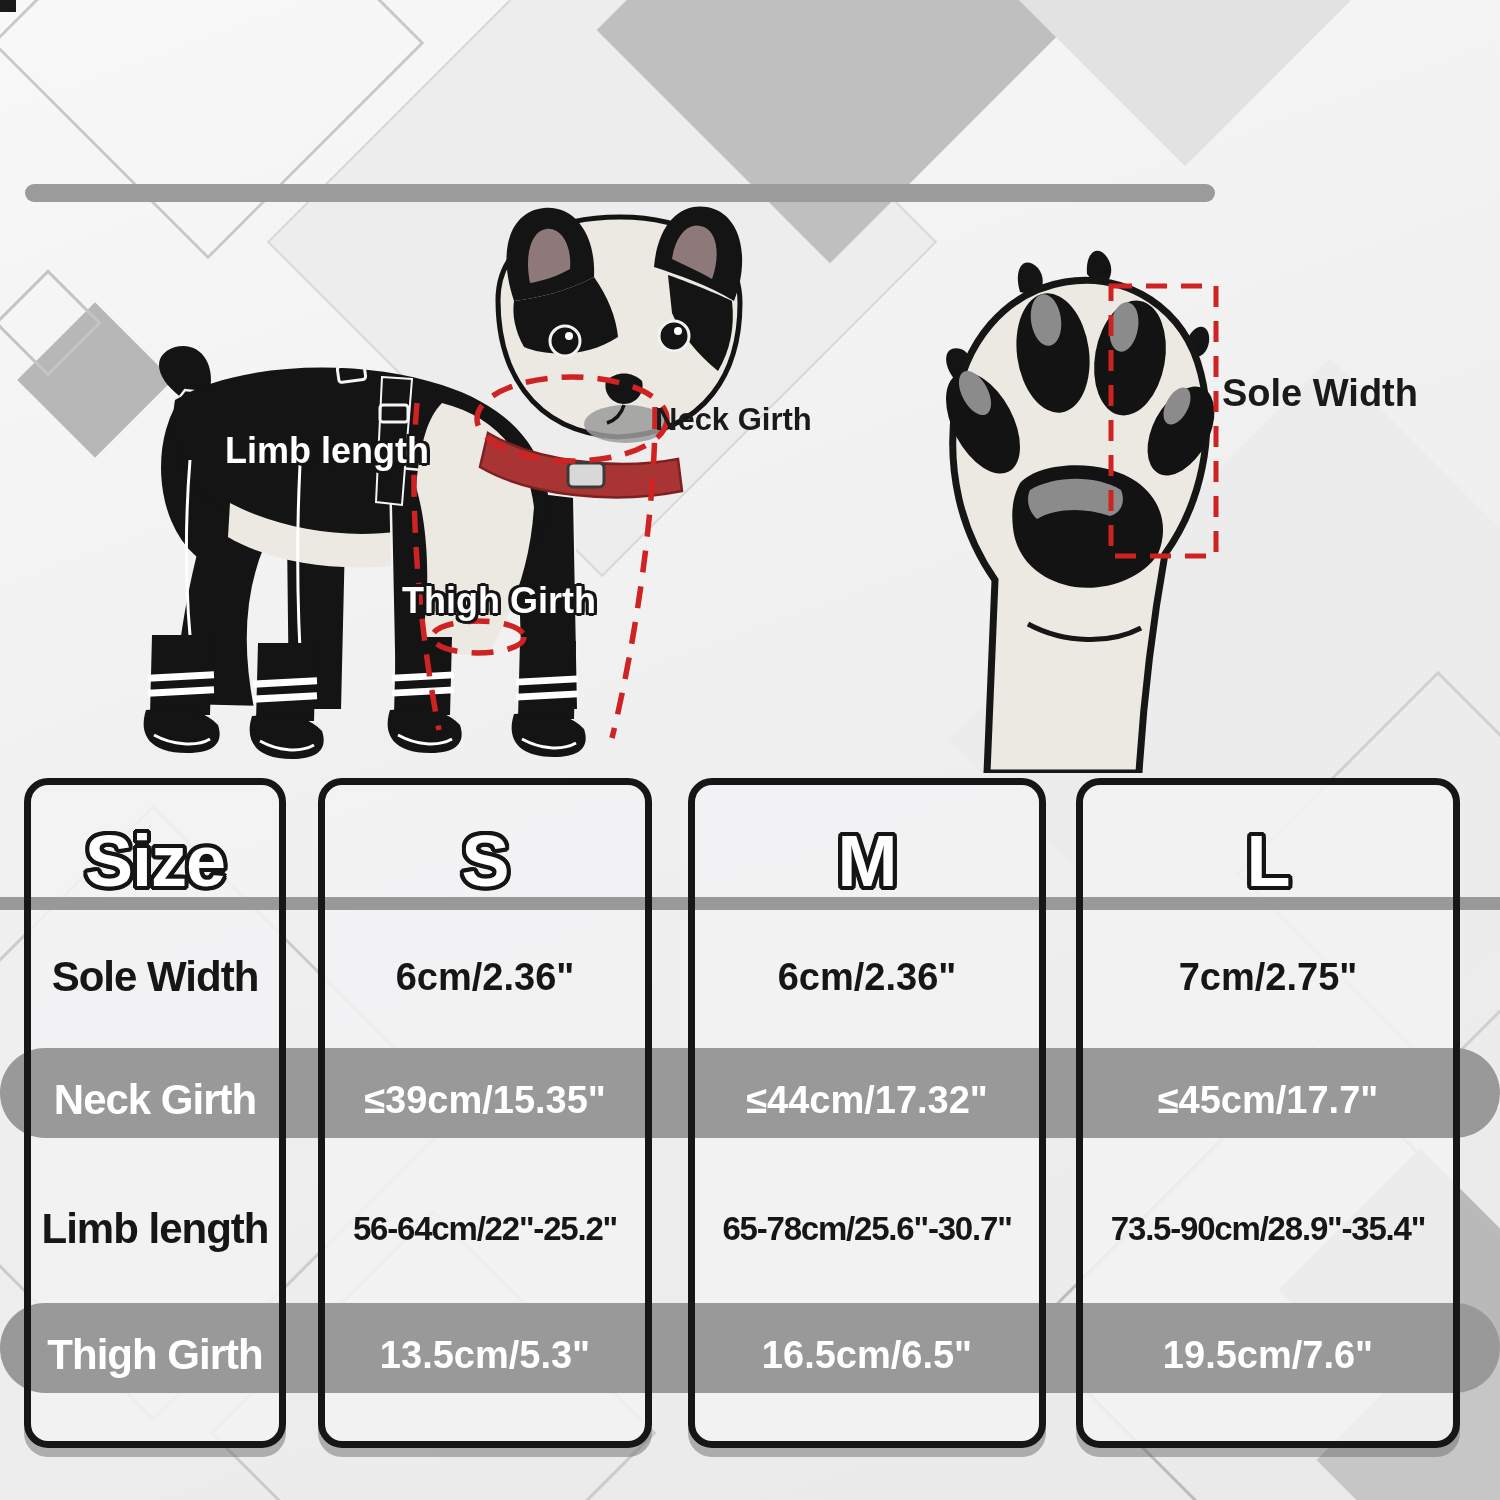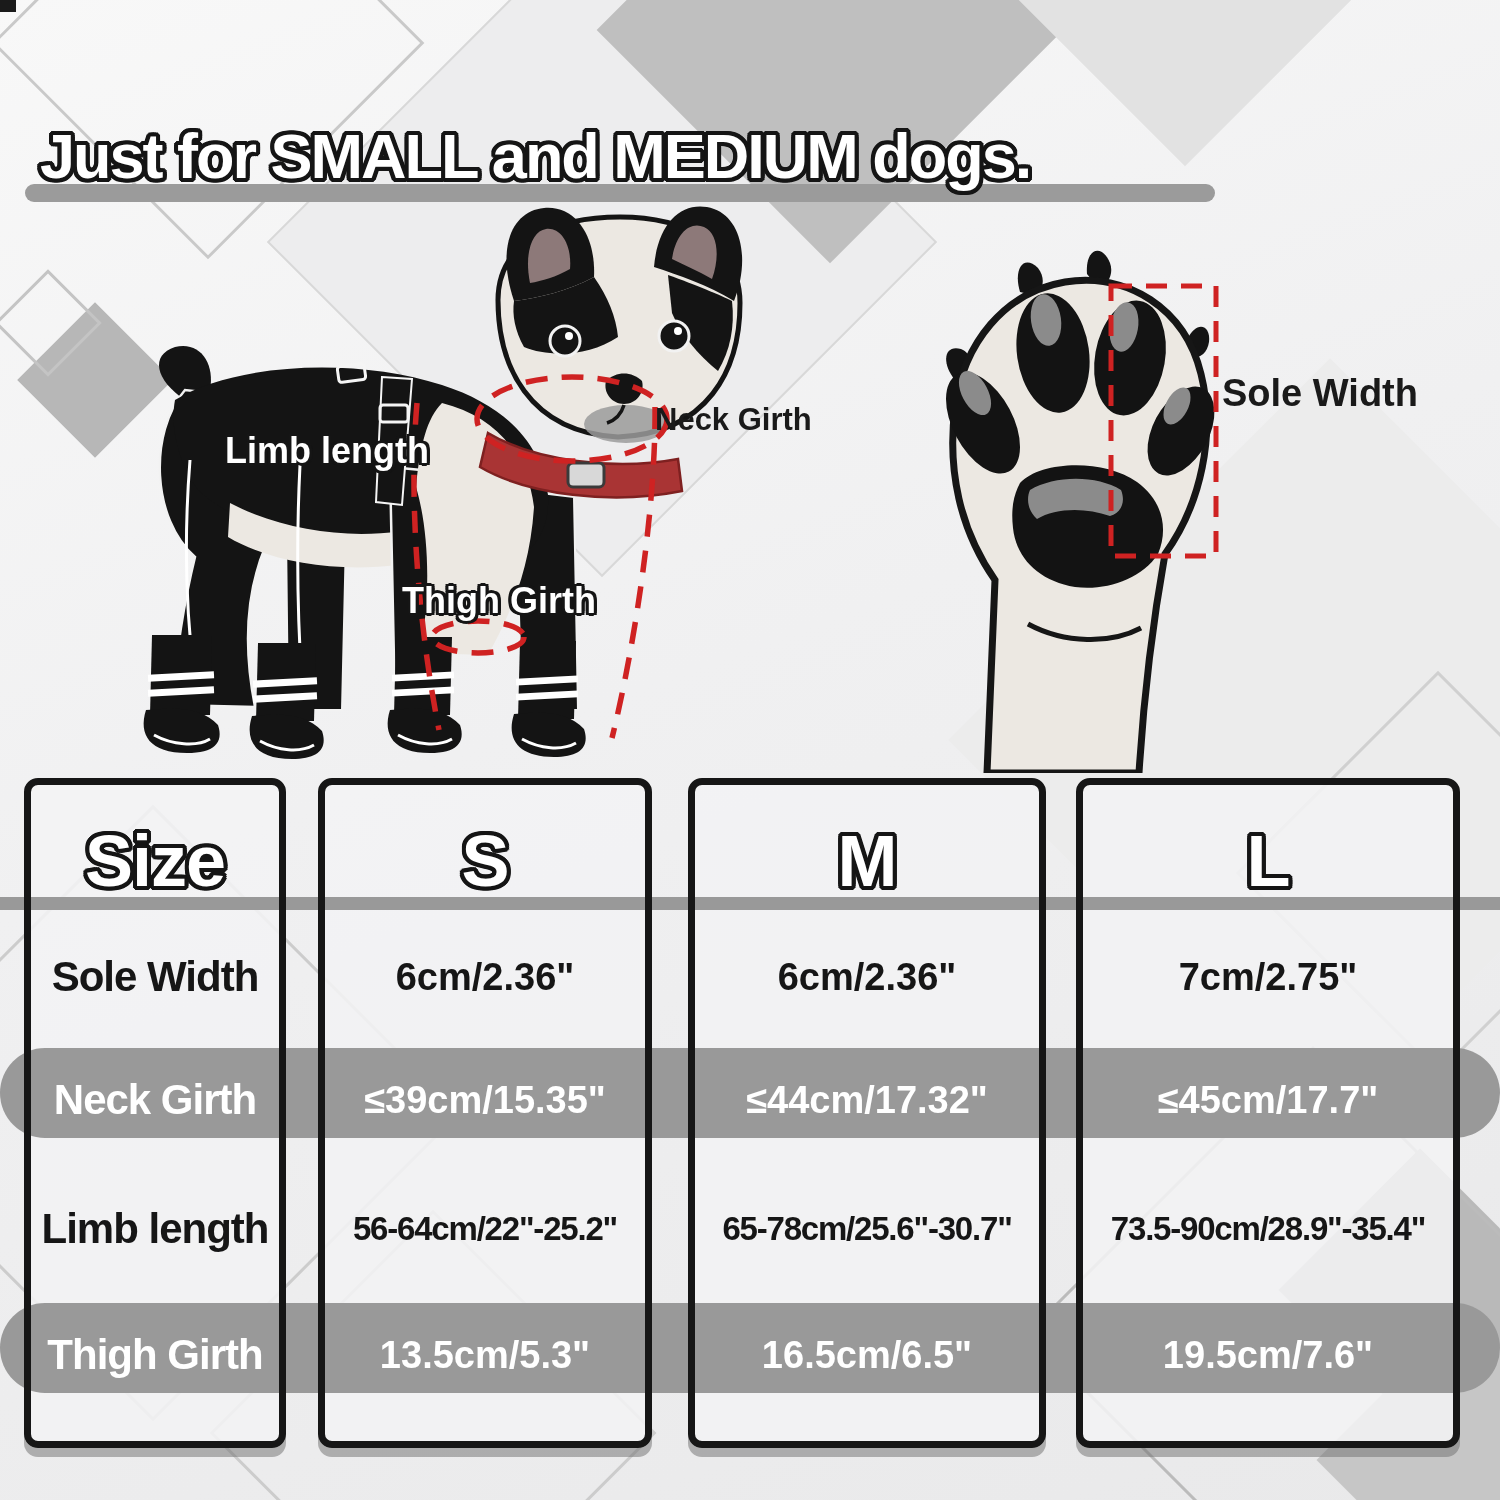--- a/index.html
+++ b/index.html
@@ -35,21 +35,21 @@
        background:#9b9b9b;border-radius:9px;z-index:2;}
   
   .ill-label-outline{position:absolute;font-size:36px;z-index:4;white-space:nowrap;}
   .ill-label-plain{position:absolute;font-size:31px;font-weight:bold;color:#1a1a1a;
        z-index:4;white-space:nowrap;}
   
   .col-body{position:absolute;top:778px;height:670px;border-radius:30px;
        background:rgba(242,242,244,0.88);z-index:5;}
   .band{position:absolute;left:0;width:1500px;background:#999999;z-index:6;}
   .band.rounded{border-radius:46px;}
-  .col-frame{position:absolute;top:778px;height:670px;border-radius:14px;
+  .col-frame{position:absolute;top:778px;height:670px;border-radius:24px;
        border:7px solid #161616;box-sizing:border-box;z-index:7;
        box-shadow:0 9px 0 rgba(110,110,110,0.5);}
   .cell{position:absolute;left:0;width:100%;text-align:center;white-space:nowrap;z-index:8;}
   .cell.hdr{top:30px;height:92px;line-height:92px;font-size:72px;letter-spacing:-1px;}
   .cell.r0{top:150px;height:84px;line-height:84px;}
   .cell.r1{top:272px;height:86px;line-height:86px;color:#ffffff;}
   .cell.r2{top:400px;height:88px;line-height:88px;}
   .cell.r3{top:528px;height:84px;line-height:84px;color:#ffffff;}
   .lbl{font-size:42px;font-weight:bold;letter-spacing:-1px;color:#161616;}
   .lbl.w{color:#ffffff;}
@@ -72,21 +72,20 @@
   <div class="dmd o" style="left:10px;top:285px;width:70px;height:70px;border:3px solid #c4c4c4;z-index:0;"></div>
   <div class="dmd" style="left:1060px;top:470px;width:540px;height:540px;background:#ececec;z-index:0;"></div>
   <div class="dmd o" style="left:1295px;top:730px;width:280px;height:280px;border:3px solid #d0d0d0;z-index:0;"></div>
   <div class="dmd o" style="left:-65px;top:895px;width:430px;height:430px;border:3px solid #cccccc;z-index:0;"></div>
   <div class="dmd o" style="left:275px;top:1275px;width:310px;height:310px;border:3px solid #cccccc;z-index:0;"></div>
   <div class="dmd" style="left:1320px;top:1190px;width:200px;height:200px;background:#b9b9b9;z-index:0;"></div>
   <div class="dmd o" style="left:1110px;top:1130px;width:400px;height:400px;border:3px solid #bbbbbb;z-index:0;"></div>
   <div class="dmd" style="left:1360px;top:1355px;width:210px;height:210px;background:#c6c6c6;z-index:0;"></div>
 
   <div class="hl-bar"></div>
-  <div class="hl2 bubble">Just for SMALL and MEDIUM dogs.</div>
 
   <svg width="710" height="560" viewBox="0 0 710 560" style="position:absolute;left:90px;top:205px;z-index:3;">
     <g>
 
       <path d="M95,195 C65,175 60,150 85,142 C110,136 125,158 120,185 Z" fill="#141414"></path>
 
       <path d="M195,240 L258,248 L252,505 L198,505 Z" fill="#141414" stroke="#f2f2f2" stroke-width="2"></path>
 
       <path d="M95,185 C58,228 62,315 105,352 C92,405 86,450 82,500 L165,502 C152,435 158,382 176,340 C202,288 192,218 158,192 Z" fill="#141414" stroke="#f2f2f2" stroke-width="2.5"></path>
 

